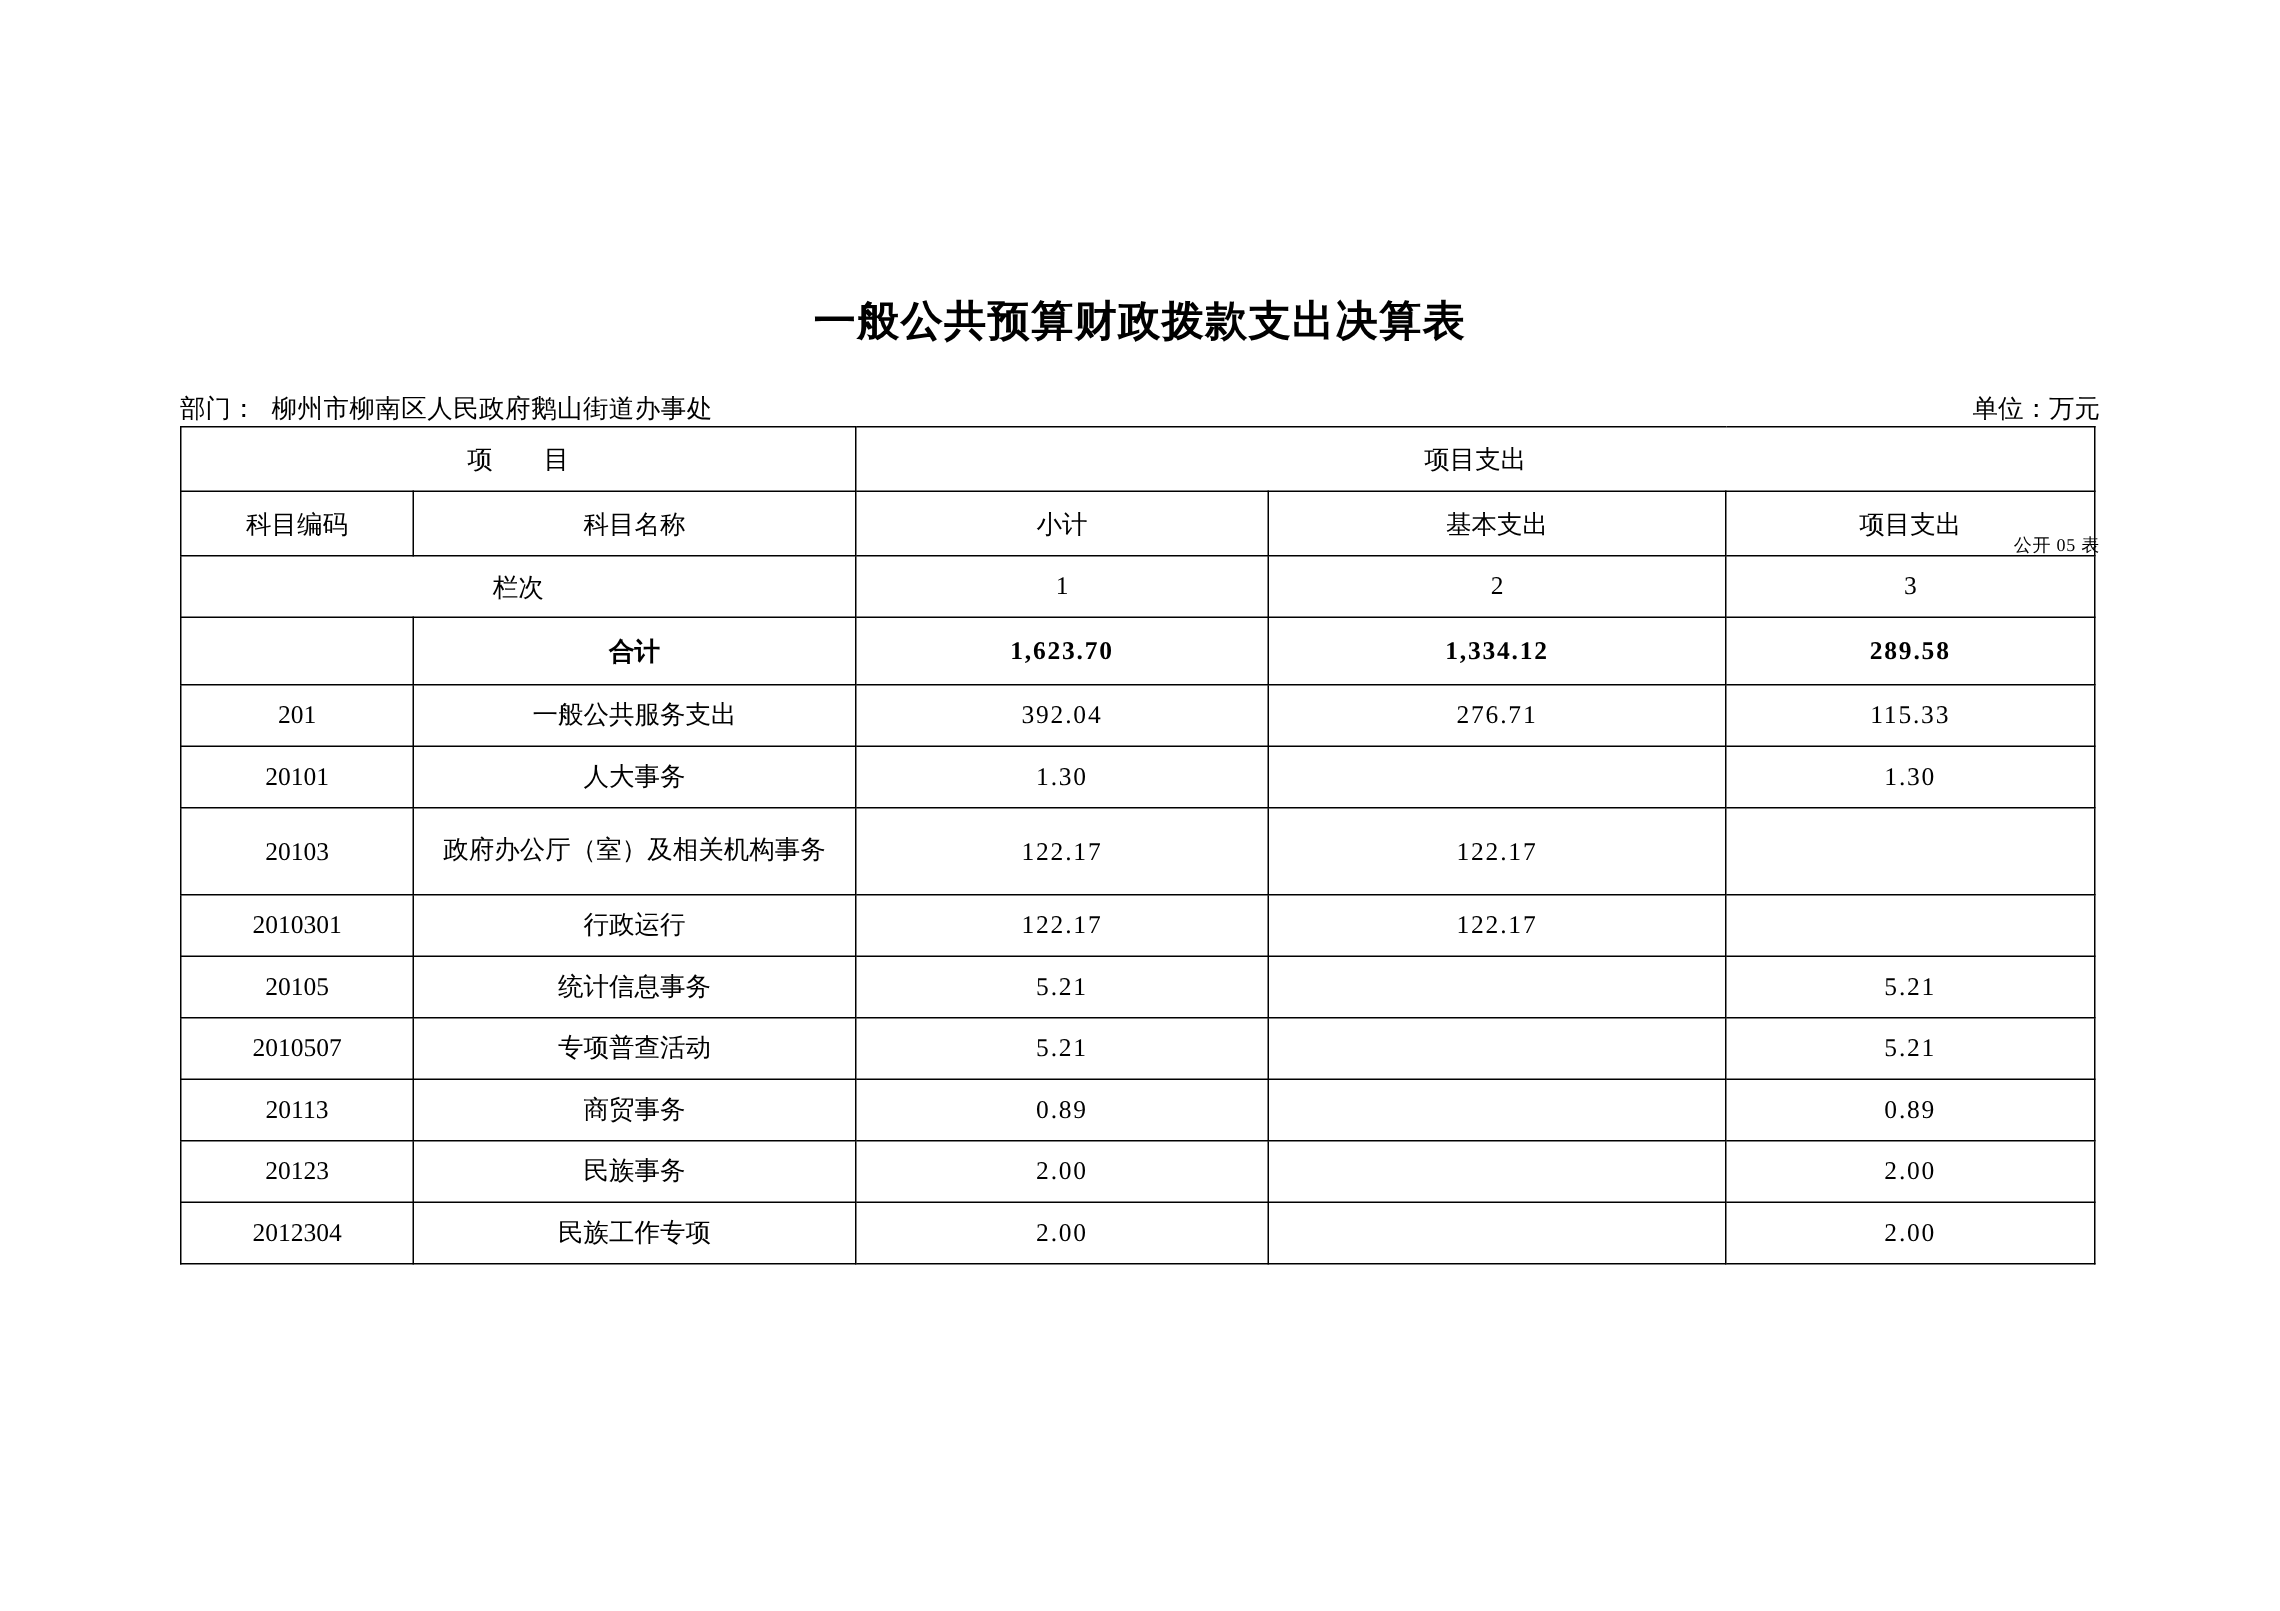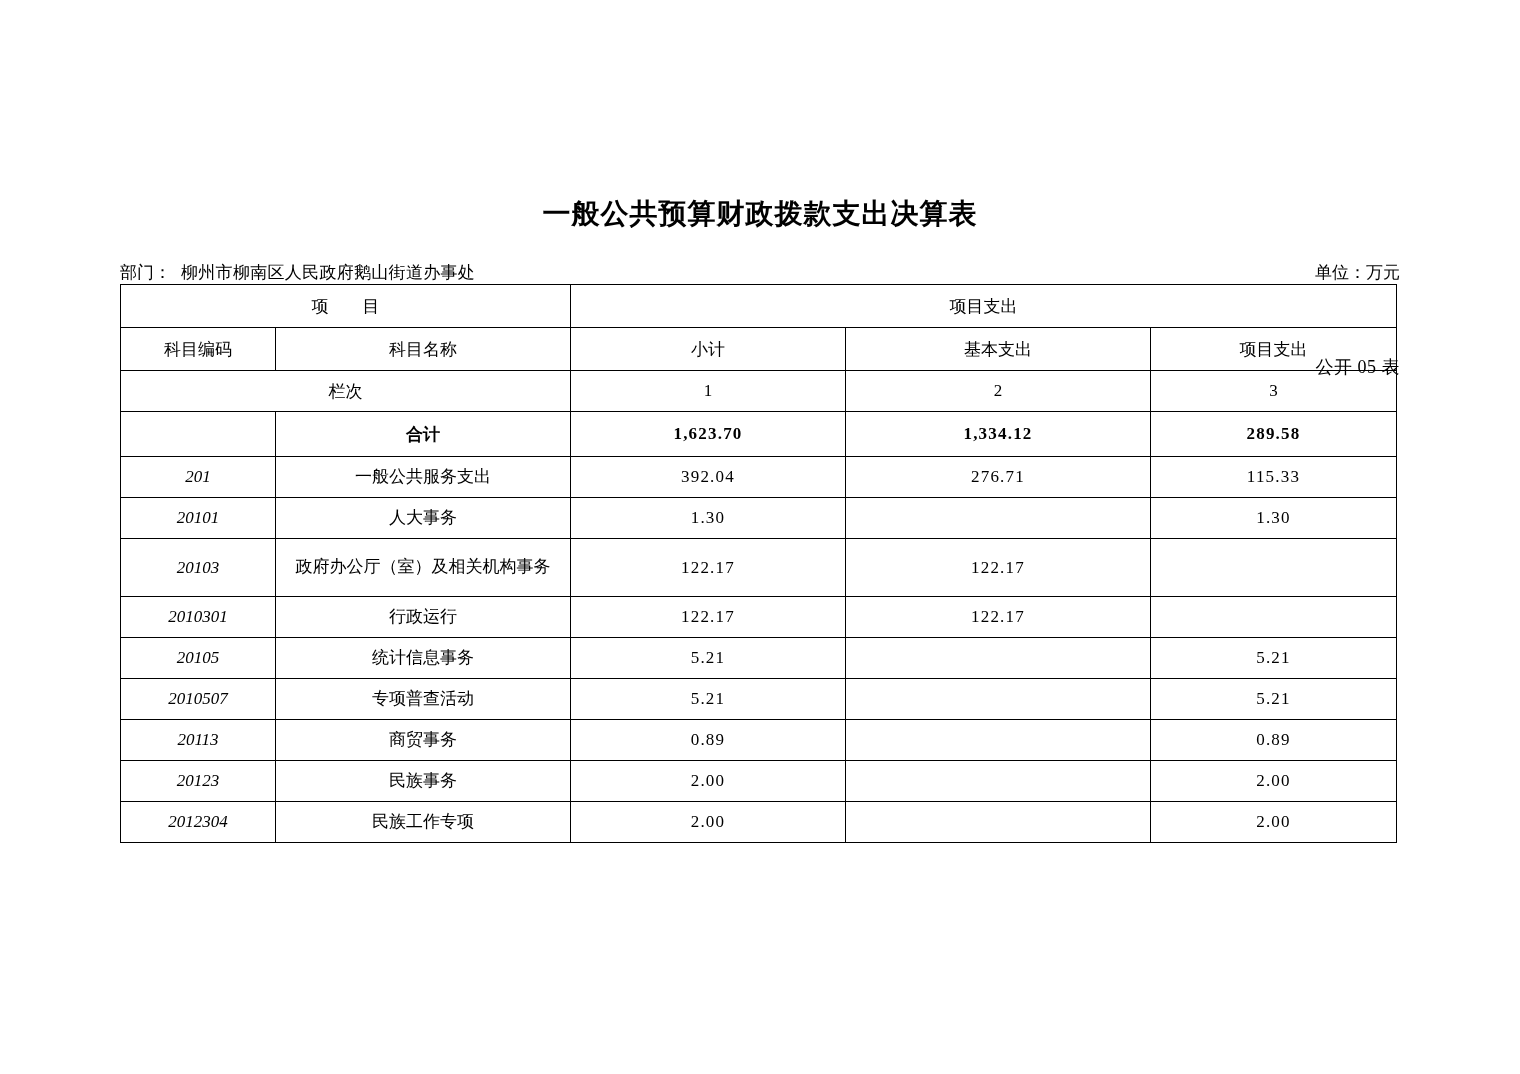--- a/index.html
+++ b/index.html
@@ -19,21 +19,21 @@
     position: relative;
     width: 1520px;
     height: 1074px;
     box-sizing: border-box;
     padding: 0 120px;
   }
   .form-code {
     position: absolute;
     right: 120px;
     top: 160px;
-    font-size: 18px;
+    font-size: 12px;
     letter-spacing: 0.5px;
   }
   .doc-title {
     text-align: center;
     font-size: 28px;
     font-weight: bold;
     margin-top: 195px;
     letter-spacing: 1px;
     font-family: "Liberation Serif", "DejaVu Serif", serif;
   }
@@ -78,21 +78,20 @@
   .col-proj { width: 246px; }
 
   td.name-cell {
     text-align: left;
     padding-left: 20px;
     line-height: 1.45;
   }
   td.code-cell {
     text-align: left;
     padding-left: 14px;
-    font-style: italic;
   }
   td.num {
     font-family: "Liberation Serif", "DejaVu Serif", serif;
     letter-spacing: 1.2px;
   }
   tr.total-row td {
     font-weight: bold;
     height: 44px;
   }
   tr.head-row td { height: 42px; }

